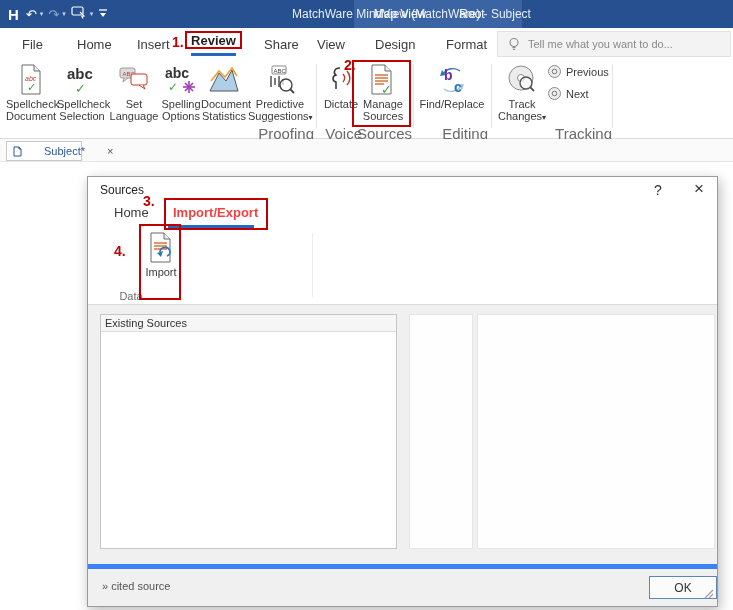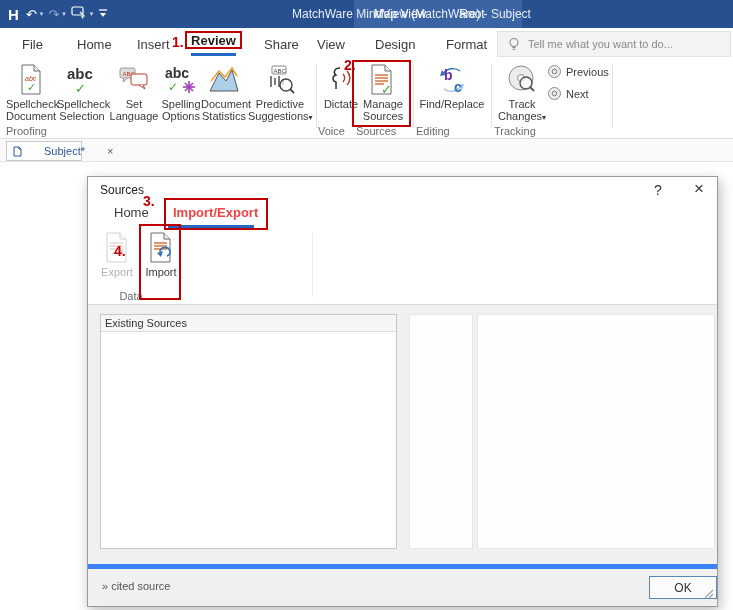--- a/index.html
+++ b/index.html
@@ -27,21 +27,21 @@
   .review-label { font-size:13px; font-weight:bold; color:#1f1f1f; }
   .review-underline { position:absolute; left:191px; top:25px; width:45px; height:3px; background:#2368C4; }
   .searchbox { position:absolute; left:497px; top:3px; width:234px; height:26px; background:#f3f3f3; border:1px solid #e2e2e2; display:flex; align-items:center; gap:8px; padding-left:10px; }
   .searchbox span { font-size:11px; color:#8a8a8a; }
 
   
   .ribbon { position:absolute; left:0; top:60px; width:733px; height:79px; background:#fff; border-bottom:1px solid #dcdcdc; }
   .rbtn { position:absolute; top:2px; text-align:center; font-size:11px; line-height:12px; color:#3b3b3b; cursor:default; }
   .ricon { display:flex; height:36px; align-items:center; justify-content:center; }
   .rsmall { position:absolute; display:flex; align-items:center; gap:4px; font-size:11px; color:#3b3b3b; }
-  .rgroup { position:absolute; top:65px; font-size:11px; color:#6a6a6a; text-align:left; }
+  .rgroup { position:absolute; top:65px; font-size:15px; color:#6a6a6a; text-align:right; }
   .rsep { position:absolute; top:4px; height:64px; width:1px; background:#e4e4e4; }
   .caret { font-size:8px; color:#3b3b3b; }
 
   
   .tabbar { position:absolute; left:0; top:139px; width:733px; height:23px; background:#fafafa; border-bottom:1px solid #e5e5e5; }
   .doctab { position:absolute; left:6px; top:2px; width:76px; height:20px; background:#fff; border:1px solid #c9c9c9; display:flex; align-items:center; gap:22px; padding:0 6px; }
   .doctab .dlabel { font-size:11px; color:#2B579A; }
   .doctab .dclose { font-size:11px; color:#555; margin-left:auto; }
 
   
@@ -316,36 +316,20 @@
     <div class="dlg-title">Sources</div>
     <div class="dlg-help">?</div>
     <div class="dlg-close">×</div>
 
     <span class="dlg-tab" style="left:26px;">Home</span>
     <span class="ann-step" style="left:55px; top:16px;">3.</span>
     <span class="dlg-tab active" style="left:85px;">Import/Export</span>
     <div class="dlg-underline"></div>
     <div class="ann-box dlg-box3"></div>
 
-    <div class="dbtn disabled" style="left:8px;">
-      <span class="ricon" style="opacity:.45;">
-        <svg width="26" height="32" viewBox="0 0 26 32">
-            <path d="M3 1 H16 L22 7 V30 H3 Z" fill="#fff" stroke="#9a9a9a"></path>
-            <path d="M16 1 V7 H22" fill="#f0f0f0" stroke="#9a9a9a"></path>
-            <g stroke="#d99a8a" stroke-width="1.4">
-              <line x1="6" y1="11" x2="19" y2="11"></line>
-              <line x1="6" y1="14" x2="19" y2="14"></line>
-              <line x1="6" y1="17" x2="19" y2="17"></line>
-            </g>
-            <path d="M8 23 A5 4 0 0 1 16 21" fill="none" stroke="#aaa" stroke-width="1.5"></path>
-            <polygon points="18,23 14,18 20,18" fill="#aaa"></polygon>
-          </svg>
-      </span>
-      <span>Export</span>
-    </div>
 
     <span class="ann-step" style="left:26px; top:66px;">4.</span>
     <div class="ann-box dlg-box4"></div>
 
     <div class="dbtn" style="left:52px;">
       <span class="ricon">
         <svg width="26" height="32" viewBox="0 0 26 32">
             <path d="M3 1 H16 L22 7 V30 H3 Z" fill="#fff" stroke="#6a6a6a"></path>
             <path d="M16 1 V7 H22" fill="#f0f0f0" stroke="#6a6a6a"></path>
             <g stroke="#d86b2a" stroke-width="1.4">

